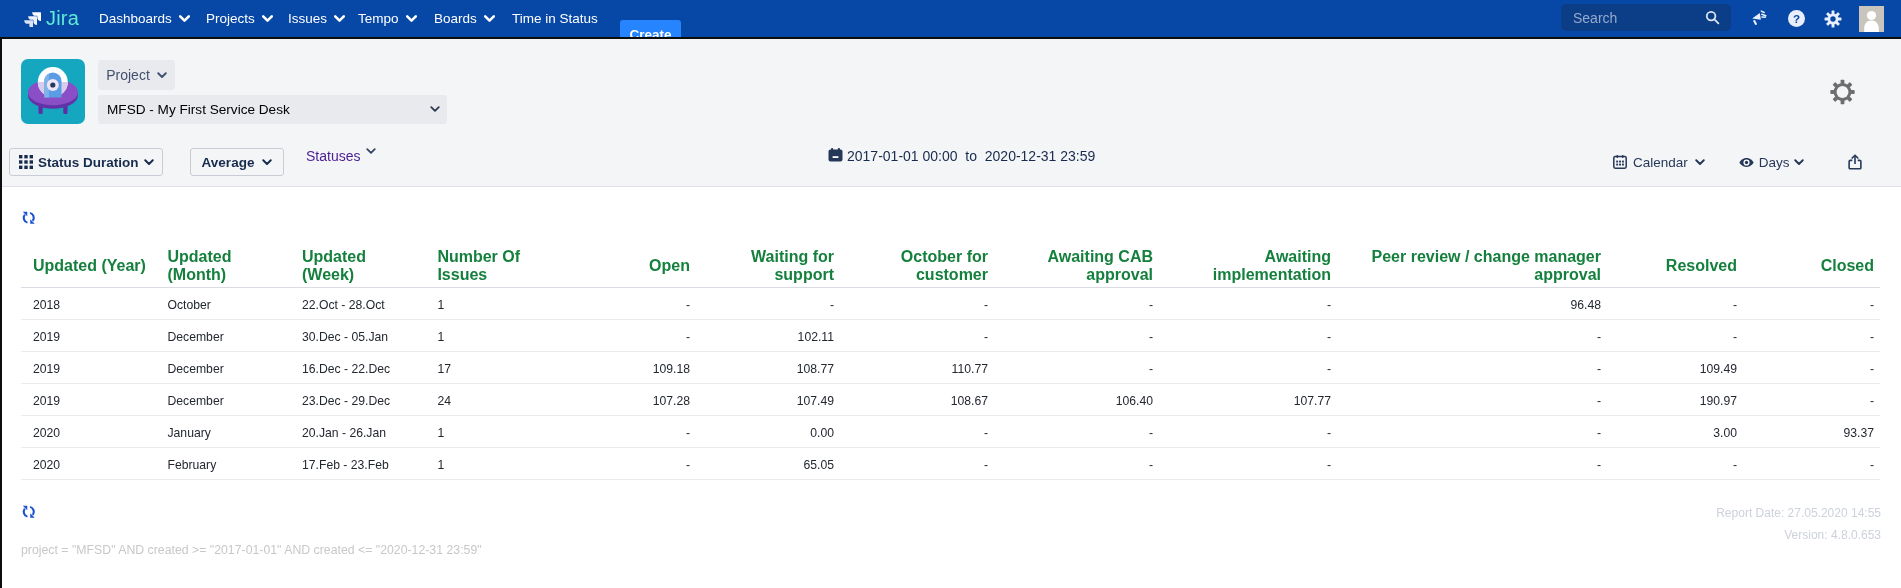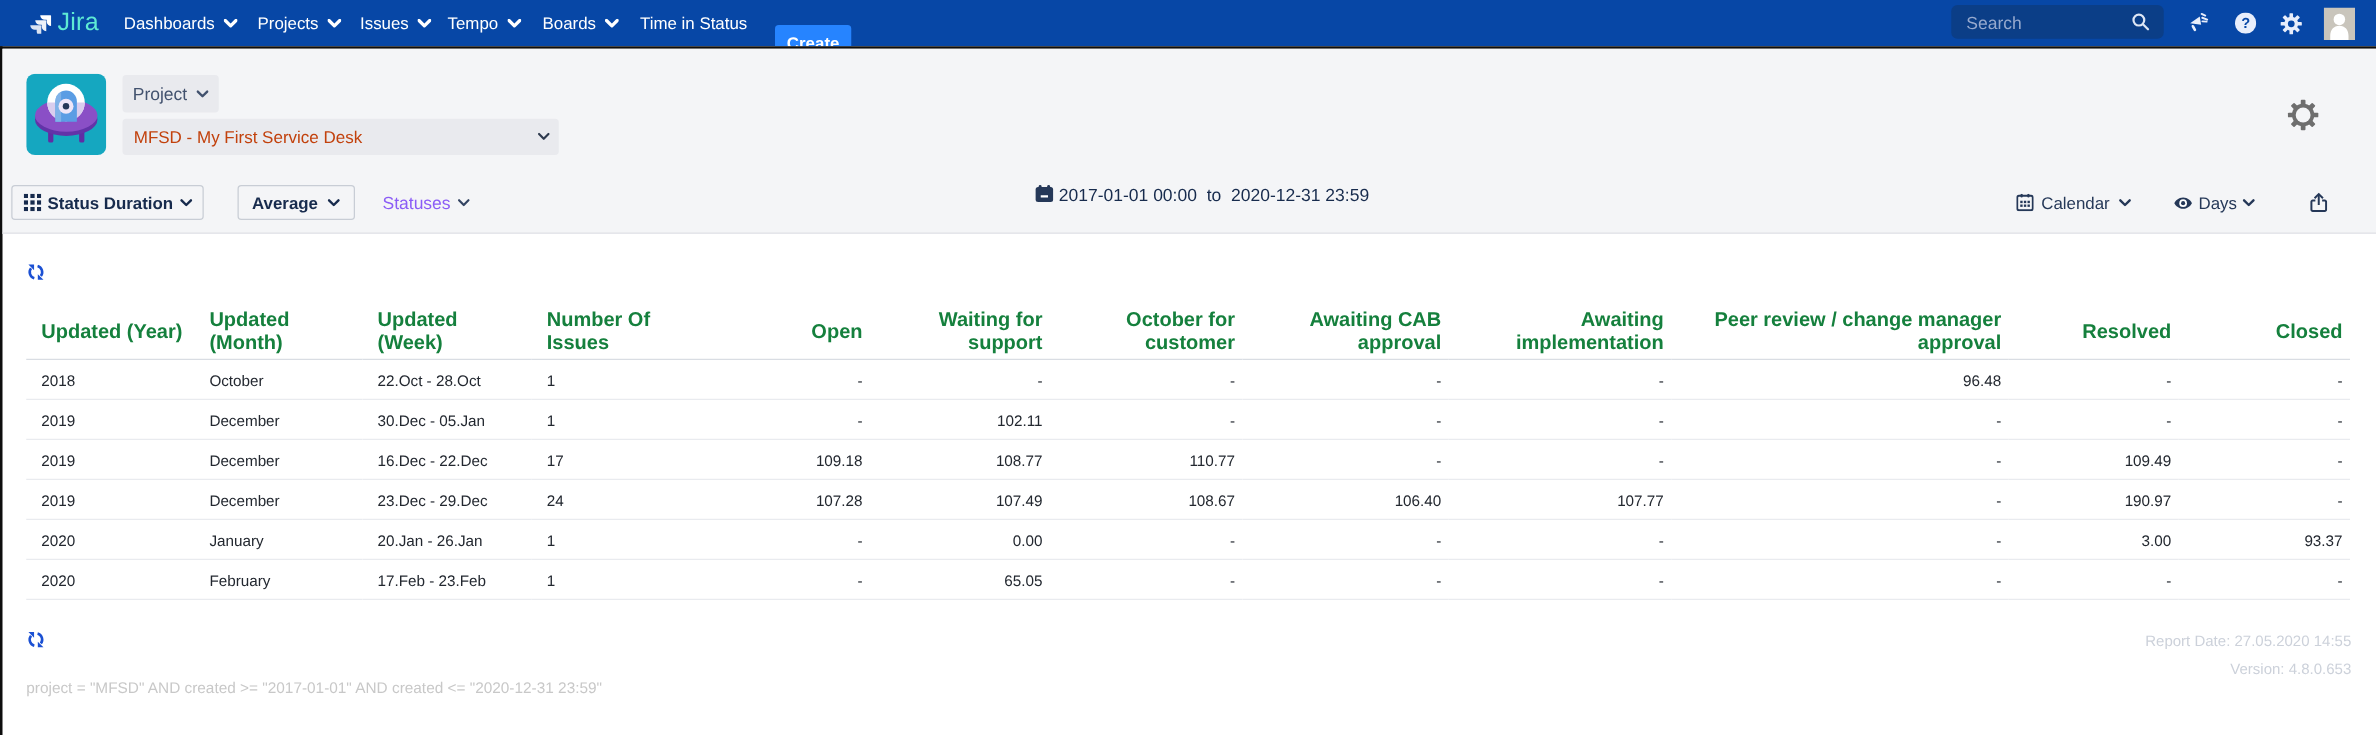--- a/index.html
+++ b/index.html
@@ -21,31 +21,31 @@
   #search span { color:#96A9CE; font-size:14px; margin-left:12px; flex:1;}
   
   #shell { position:absolute; top:37px; left:0; width:1901px; height:551px;
     border-top:2px solid #0d0d0d; border-left:2px solid #0d0d0d; background:#fff; }
   #head { position:absolute; top:0; left:0; width:1899px; height:148px;
     background:#f4f5f7; border-bottom:1px solid #dfe1e6; }
   #projbtn { position:absolute; left:96px; top:21px; height:30px; width:77px;
     background:#e9eaee; border-radius:3px; color:#42526E; font-size:14px;
     display:flex; align-items:center; justify-content:center; }
   #projsel { position:absolute; left:96px; top:56px; height:29px; width:349px;
-    background:#e9eaee; border-radius:3px; color:#c2410c; font-size:13.6px;
+    background:#e9eaee; border-radius:3px; color:#000000; font-size:13.6px;
     display:flex; align-items:center; padding:0 7px 0 9px; }
   #projsel span { flex:1; }
   
   .tbtn { position:absolute; top:109px; height:28px; border:1px solid #c8cdd5;
     border-radius:3px; display:flex; align-items:center; color:#172B4D;
     font-size:13.5px; font-weight:700; white-space:nowrap; }
   #tstat { left:7px; width:154px; }
   #tavg  { left:188px; width:94px; justify-content:center; }
   #tstatuses { position:absolute; left:304px; top:109px; height:28px;
-    display:flex; align-items:center; color:#8b5cf6; font-size:14px; }
+    display:flex; align-items:flex-start; color:#4c1d95; font-size:14px; }
   #daterange { position:absolute; left:826px; top:109px; height:28px;
     display:flex; color:#172B4D; font-size:14px; }
   #rtools { position:absolute; left:1611px; top:109px; height:28px;
     display:flex; align-items:center; color:#253858; font-size:13.5px; }
   
   #grid { position:absolute; left:19px; top:209px; width:1859px;
     border-collapse:collapse; table-layout:fixed; }
   #grid th { color:#15803d; font-size:16px; font-weight:700; text-align:left;
     height:39px; vertical-align:middle; border-bottom:1px solid #d9dde3; padding:0 6px 3px 12px;}
   #grid td { color:#232830; font-size:12.2px; height:32px; vertical-align:middle;

